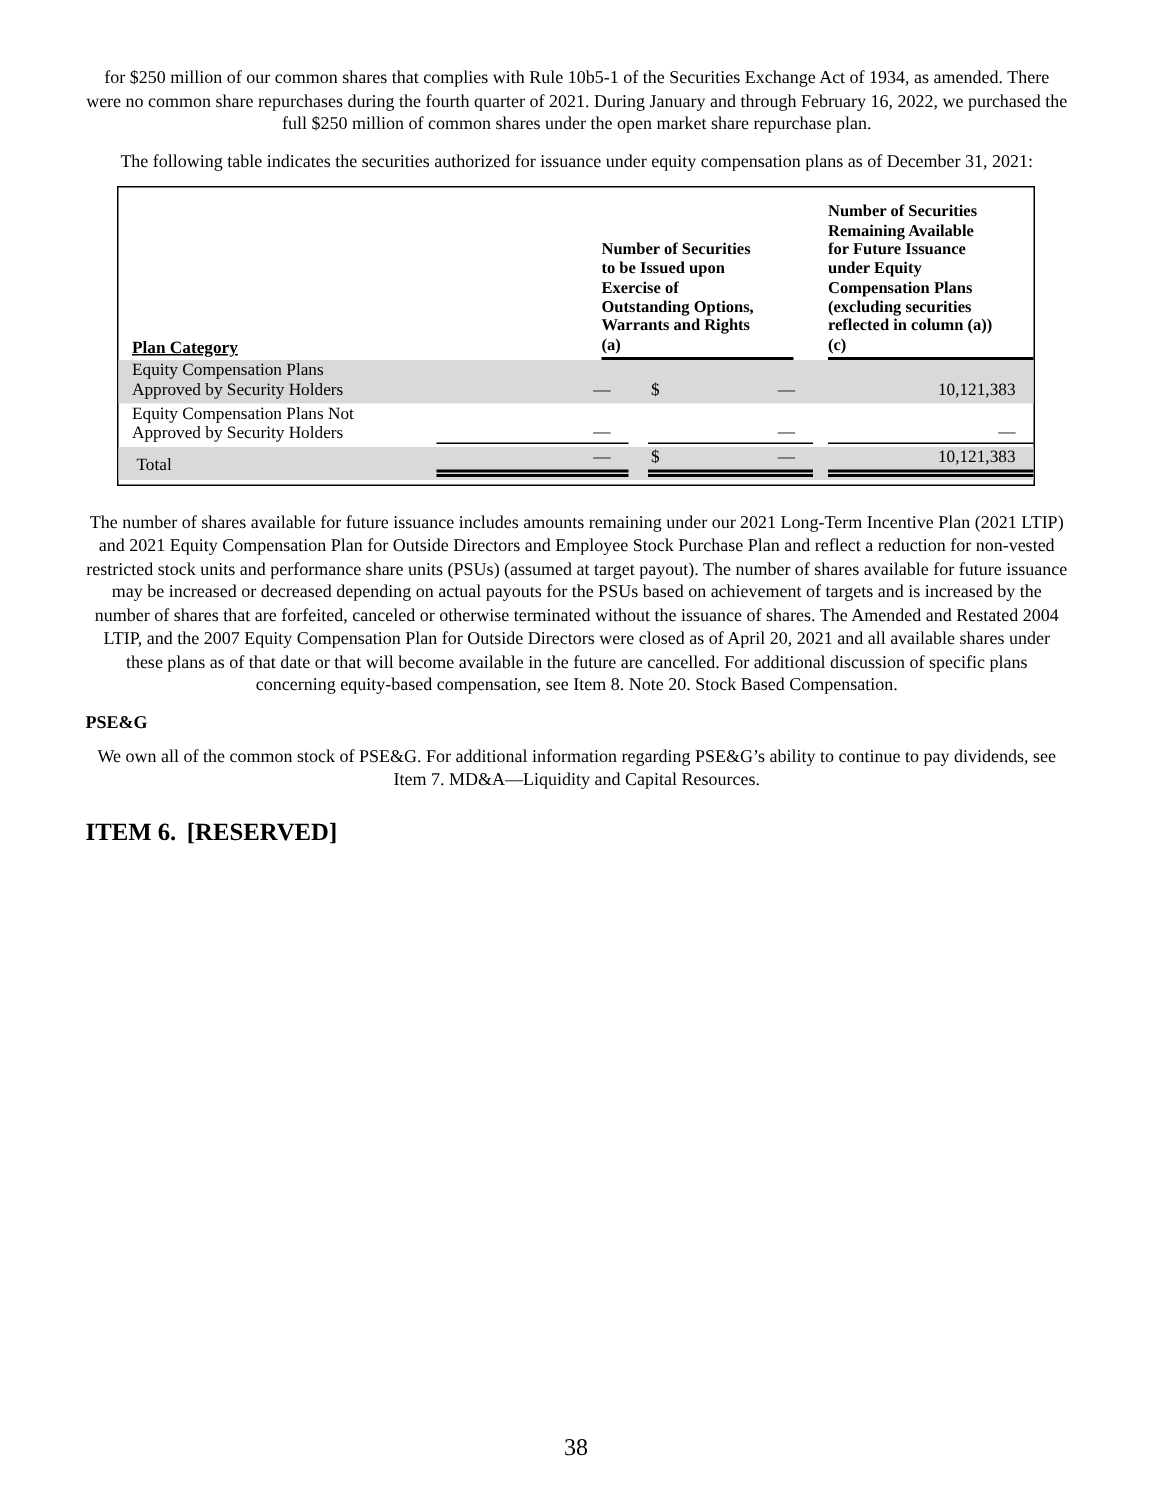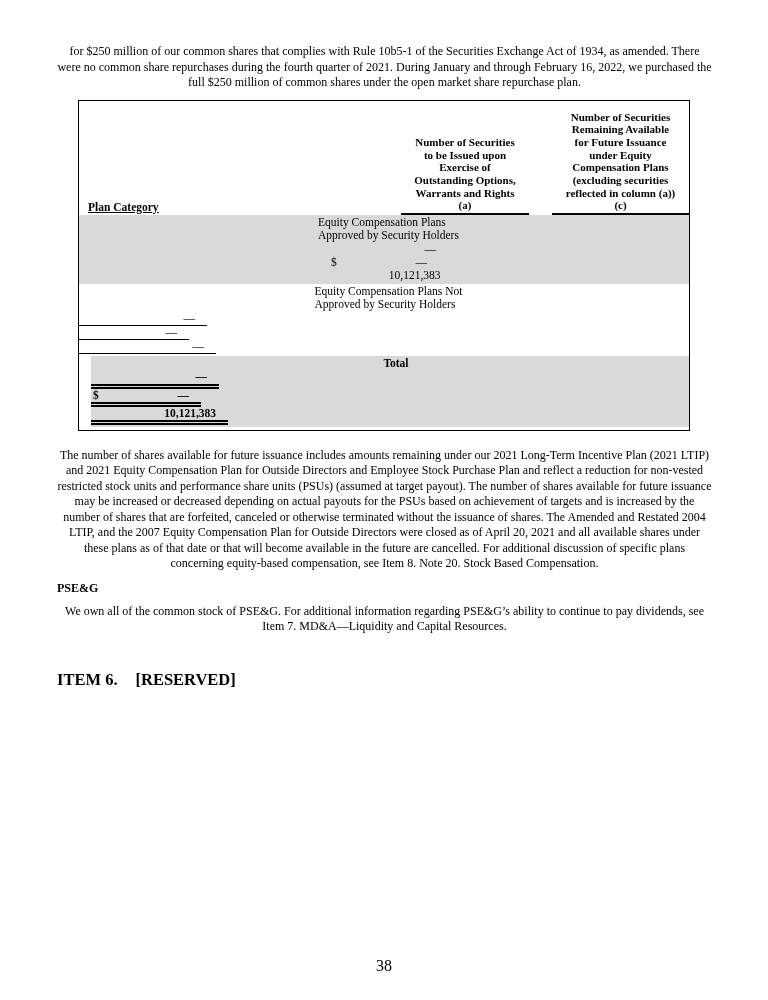--- a/index.html
+++ b/index.html
@@ -39,82 +39,81 @@
   .cell-b { width: 110px; display: flex; justify-content: space-between; }
   .cell-c { width: 137px; }
   .spacer-ab { width: 13px; }
   .spacer-bc { width: 10px; }
 
   .tr.header { align-items: flex-end; padding-top: 10px; }
   .tr.header .hcell {
     font-weight: bold;
     font-size: 11px;
     line-height: 12.7px;
-    text-align: center;
     white-space: pre-line;
     border-bottom: 2px solid #000;
     padding-bottom: 1px;
     display: block;
   }
   .plan-header {
     font-weight: bold;
     font-size: 11.5px;
     text-decoration: underline;
     padding-bottom: 2px;
   }
 
   .tr.data {
     font-size: 11.5px;
     line-height: 13.2px;
-    align-items: center;
+    align-items: flex-end;
     padding-top: 1px;
     padding-bottom: 2px;
-    flex-direction: column;
   }
   .shaded { background: #d9d9d9; }
   .cat { white-space: pre-line; }
   .num { text-align: right; padding-right: 12px; }
   .cur { padding-left: 2px; }
   .tr.data .bordered { align-self: stretch; display: flex; align-items: flex-end; }
   .tr.data .cell-a.bordered, .tr.data .cell-c.bordered { justify-content: flex-end; }
 
   .row-mid .cell-a, .row-mid .cell-b, .row-mid .cell-c { border-bottom: 1.5px solid #000; }
-  .row-total { font-weight: bold; min-height: 18px; margin-left: 12px; }
+  .row-total { font-weight: normal; min-height: 18px; }
   .row-total .cell-a, .row-total .cell-b, .row-total .cell-c { border-bottom: 5px double #000; }
   .total-label { padding-left: 12px; }
 
   
   .pseg-heading {
     font-weight: bold;
     font-size: 12px;
     margin: 0 0 8px 0;
   }
   .item6 {
     display: flex;
-    gap: 18px;
+    gap: 7px;
     font-weight: bold;
     font-size: 16.5px;
-    margin-top: 35px;
+    margin-top: 17px;
   }
   .footer {
     position: absolute;
     left: 0;
     top: 957px;
     width: 768px;
     text-align: center;
     font-size: 16px;
   }
 </style>
 </head>
 <body>
 
 <div class="page">
   <div class="content">
 
     <p class="body-text">for $250 million of our common shares that complies with Rule 10b5-1 of the Securities Exchange Act of 1934, as amended. There were no common share repurchases during the fourth quarter of 2021. During January and through February 16, 2022, we purchased the full $250 million of common shares under the open market share repurchase plan.</p>
+    <p class="body-text">The following table indicates the securities authorized for issuance under equity compensation plans as of December 31, 2021:</p>
 
     <div class="eq-table">
 
       <div class="tr header">
         <div class="cell-plan">
           <span class="plan-header">Plan Category</span>
         </div>
         <div class="cell-a hcell">Number of Securities
 to be Issued upon
 Exercise of

